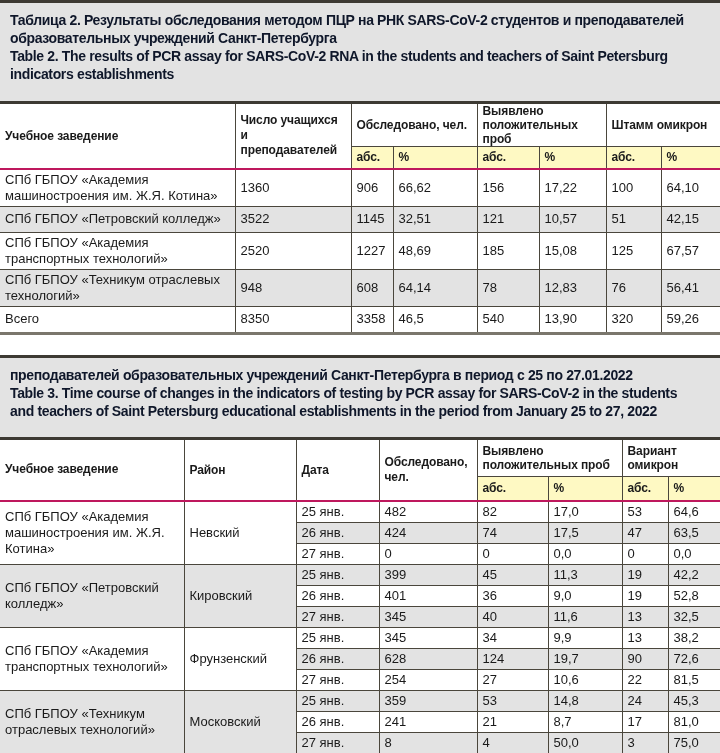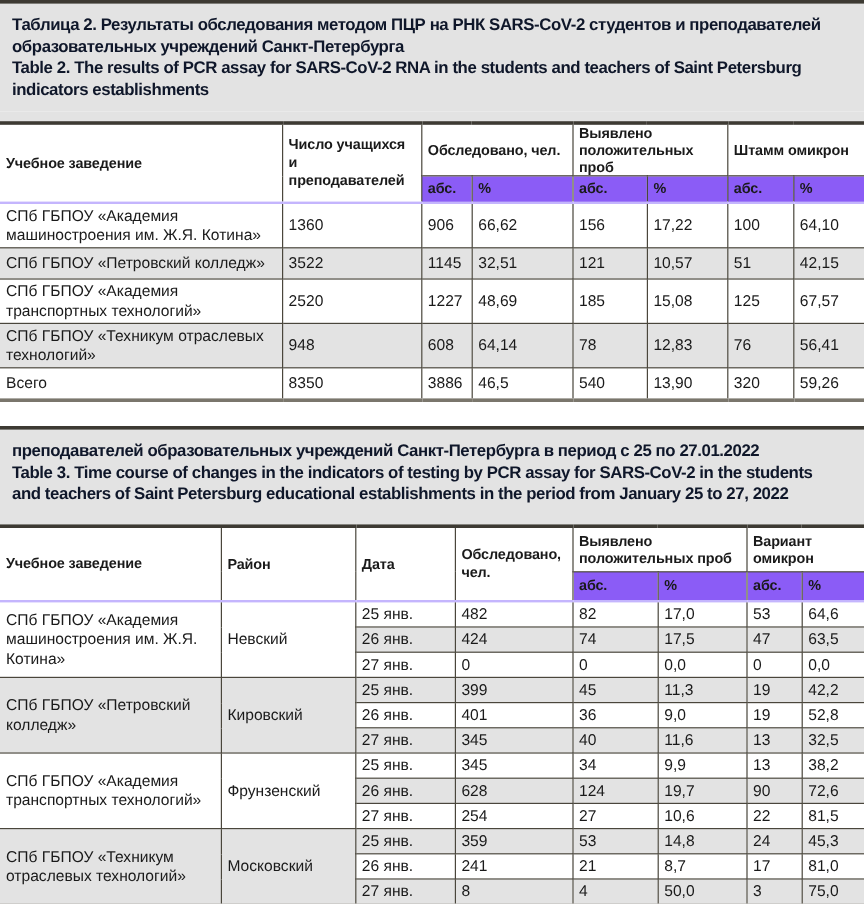--- a/index.html
+++ b/index.html
@@ -5,22 +5,22 @@
   html, body { margin:0; padding:0; background:#ffffff; }
   body { width:720px; height:753px; overflow:hidden; font-family:"Liberation Sans", sans-serif; color:#1a1a1a; position:relative; }
   .caption { background:#e3e3e3; border-top:3px solid #3d3a33; padding:8px 10px 10px 10px; font-family:"Liberation Sans", sans-serif; font-weight:bold; font-size:14px; line-height:18px; letter-spacing:-0.35px; color:#0f172a; }
   .caption div { white-space:nowrap; }
   table { border-collapse:collapse; width:720px; table-layout:fixed; font-size:13px; }
   td, th { border:1px solid #4a463c; padding:0 5px; text-align:left; vertical-align:middle; font-weight:normal; overflow:hidden; }
   th { font-weight:bold; font-size:12px; letter-spacing:-0.1px; }
   tr > *:first-child { border-left:none; }
   tr > *:last-child { border-right:none; }
   .thead-top th { border-top:3px solid #3d3a33; }
-  .thead-last { border-bottom:2px solid #c4b5fd; }
-  .sub th { background:#8b5cf6; }
+  .thead-last { border-bottom:2px solid #be185d; }
+  .sub th { background:#fef9c3; }
   .gray td { background:#e3e3e3; }
   td.gray { background:#e3e3e3; }
   td.white { background:#ffffff; }
   .total td { border-bottom:3px solid #7a766c; }
   #t2 td { height:25px; line-height:16px; }
   #t2 tr.two td { height:36px; }
   #t3 td { height:20px; line-height:16px; }
   .gap { height:20px; }
 </style>
 </head>
@@ -97,21 +97,21 @@
     <td>608</td>
     <td>64,14</td>
     <td>78</td>
     <td>12,83</td>
     <td>76</td>
     <td>56,41</td>
   </tr>
   <tr class="total">
     <td>Всего</td>
     <td>8350</td>
-    <td>3886</td>
+    <td>3358</td>
     <td>46,5</td>
     <td>540</td>
     <td>13,90</td>
     <td>320</td>
     <td>59,26</td>
   </tr>
 </tbody>
   </table>
 
 <div class="gap"></div>

